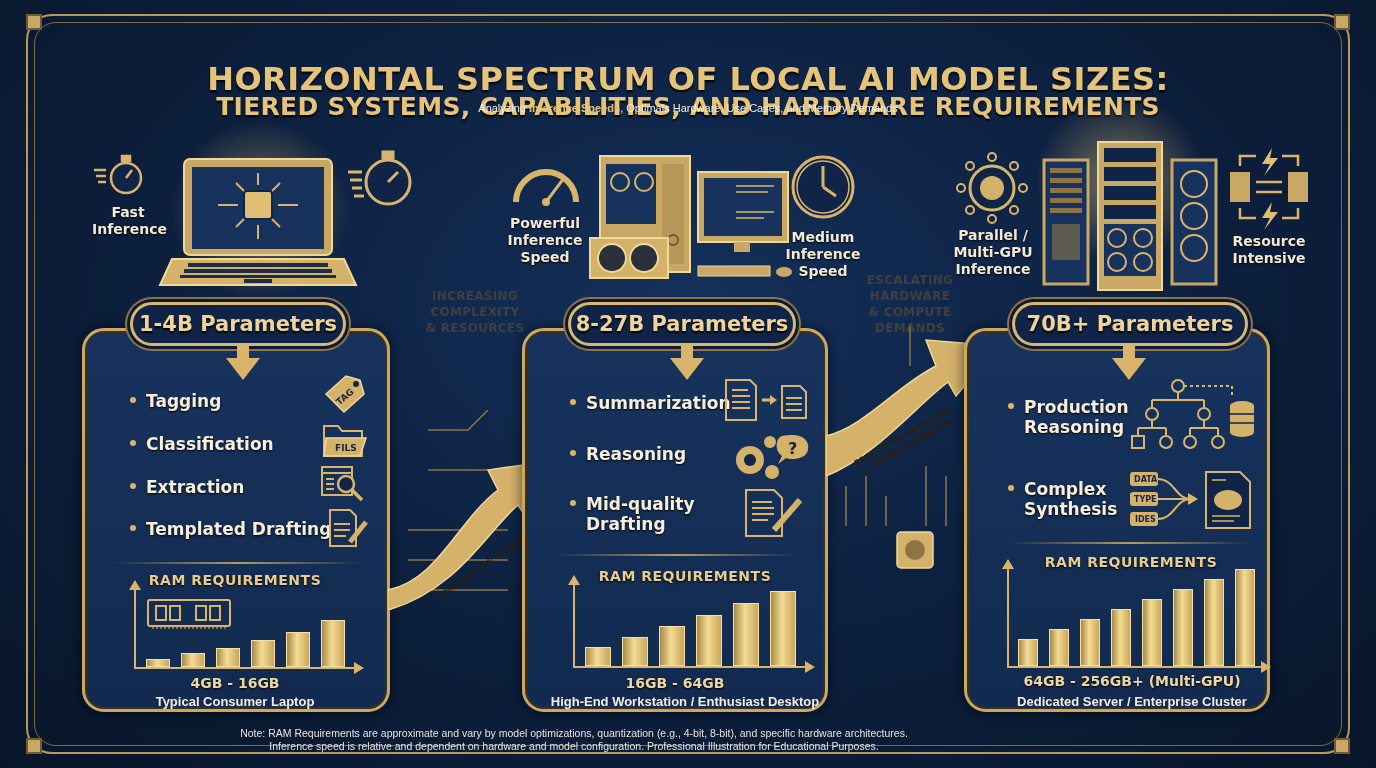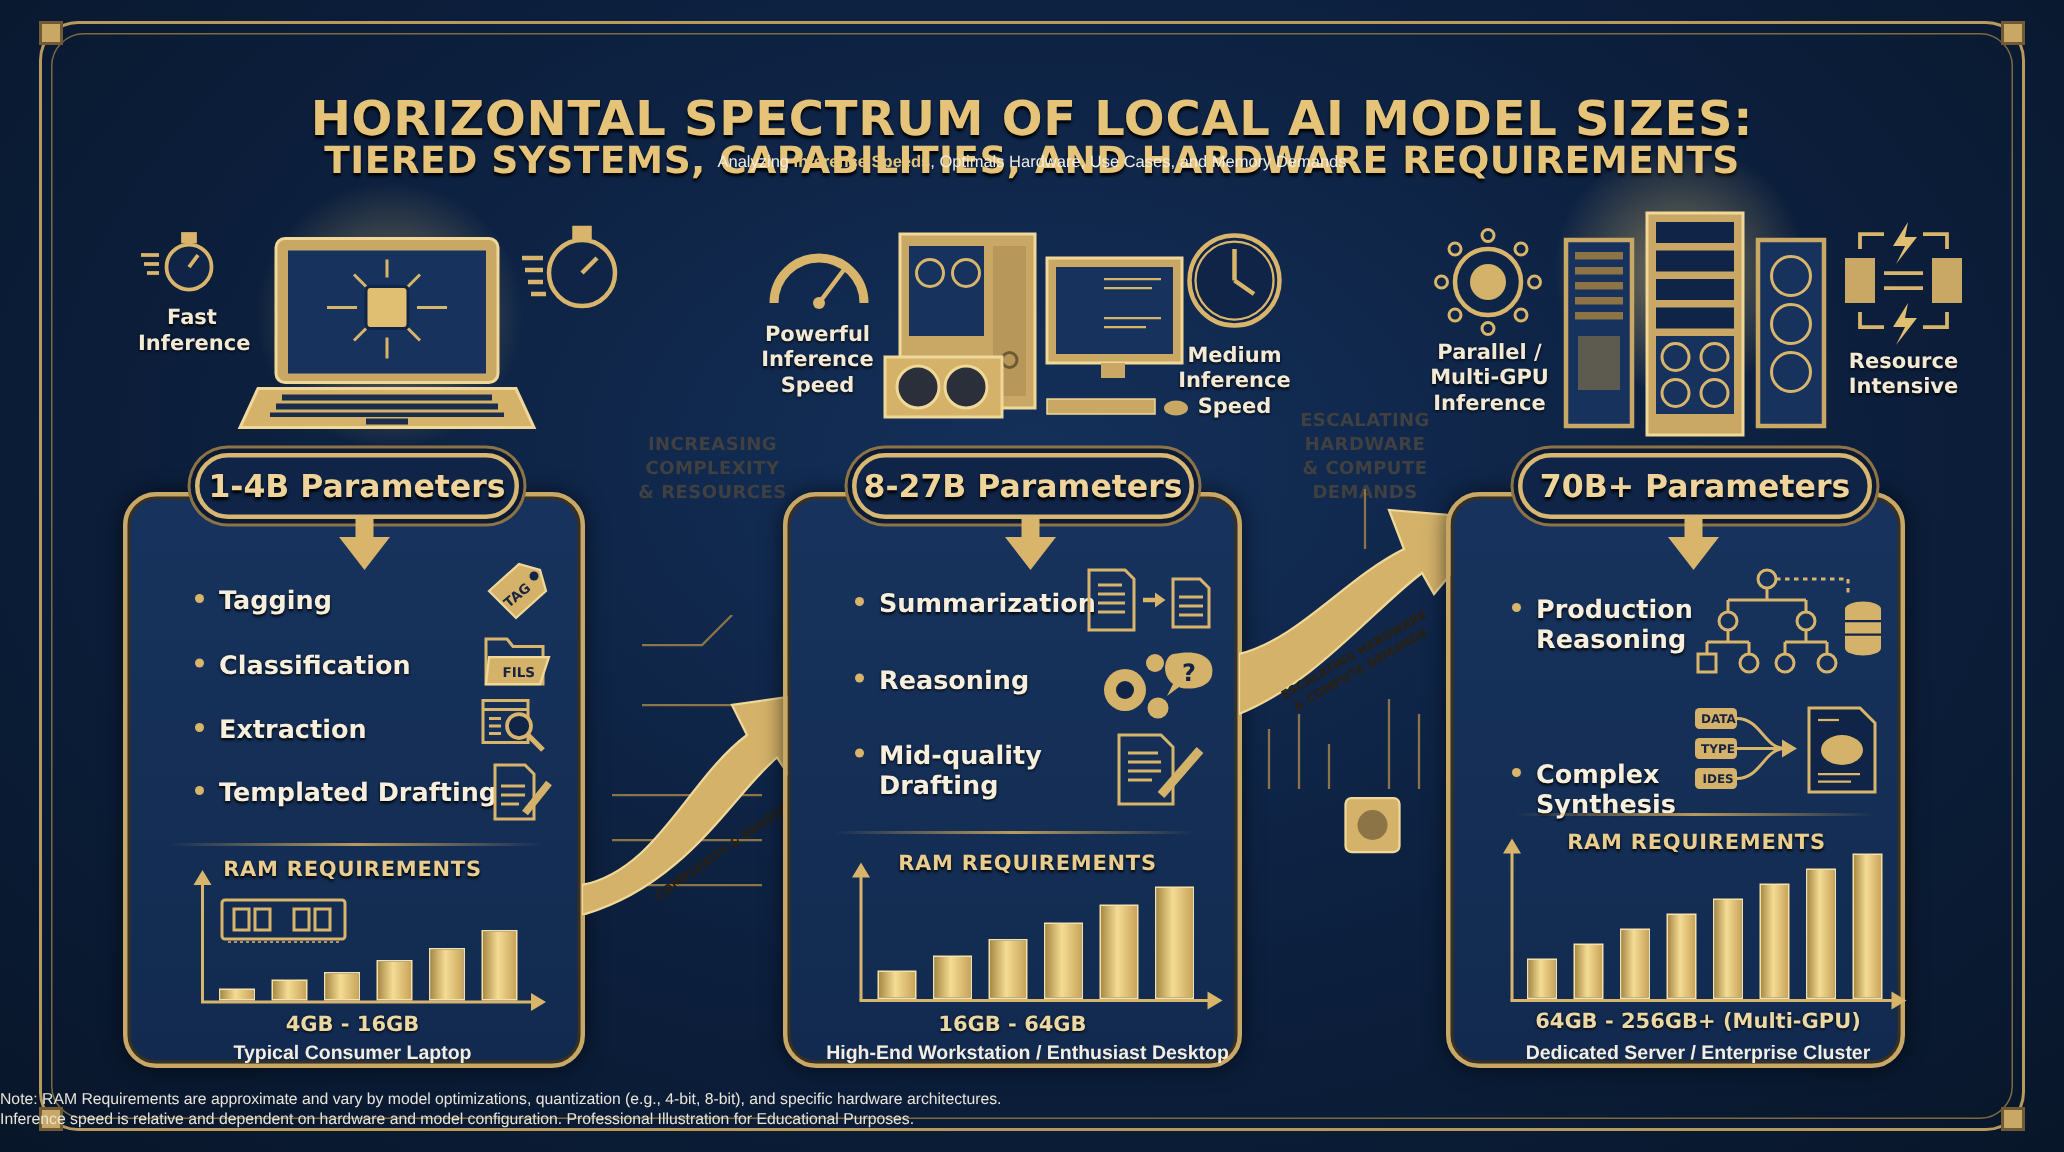--- a/index.html
+++ b/index.html
@@ -104,21 +104,21 @@
     position: absolute; font-size: 14px; font-weight: bold; color: #ecd8a4;
     text-align: center; text-shadow: 0 1px 2px #000;
   }
   .ram-desc {
     position: absolute; font-size: 13px; color: #f4eee0; text-align: center;
     font-family: "Liberation Sans", sans-serif; font-weight: bold;
   }
 
   .flow-arrow { position: absolute; }
   .note {
-    position: absolute; top: 727px; left: 0; width: 1148px; 
+    position: absolute; top: 727px; left: 0; width: 1148px; text-align: center;
     font-size: 10.5px; color: #e8e4da; line-height: 13px;
     font-family: "Liberation Sans", sans-serif;
   }
   .glow {
     position: absolute; border-radius: 50%;
     background: radial-gradient(circle, rgba(255,215,120,0.45) 0%, rgba(255,215,120,0.0) 70%);
   }
 </style>
 </head>
 <body>
@@ -482,21 +482,21 @@
   <div>Resource</div>
   <div>Intensive</div>
 </div>
 
 <div class="panel" style="left:964px;top:328px;width:306px;height:384px;"></div>
 <div class="pill" style="left:1012px;top:302px;width:236px;">70B+ Parameters</div>
 <div class="down-stem" style="left:1123px;top:346px;"></div>
 <div class="down-arrow" style="left:1112px;top:358px;"></div>
 
 <div class="item" style="left:1008px;top:397px;"><span class="dot"></span><span class="txt"><span>Production</span><br><span>Reasoning</span></span></div>
-<div class="item" style="left:1008px;top:479px;margin-top:28px;"><span class="dot"></span><span class="txt"><span>Complex</span><br><span>Synthesis</span></span></div>
+<div class="item" style="left:1008px;top:479px;"><span class="dot"></span><span class="txt"><span>Complex</span><br><span>Synthesis</span></span></div>
 
 <svg class="icon" style="left:1130px;top:378px;" width="136" height="76" viewBox="0 0 136 76">
   <g fill="none" stroke="#d9b56c" stroke-width="2">
     <circle cx="48" cy="8" r="6"></circle>
     <path d="M54 8 L102 8 L102 20" stroke-dasharray="3 3"></path>
     <path d="M48 14 L48 22 M22 22 L74 22 M22 22 L22 30 M74 22 L74 30"></path>
     <circle cx="22" cy="36" r="6"></circle>
       <circle cx="74" cy="36" r="6"></circle>
     <path d="M22 42 L22 50 M8 50 L36 50 M8 50 L8 58 M36 50 L36 58"></path>
     <path d="M74 42 L74 50 M60 50 L88 50 M60 50 L60 58 M88 50 L88 58"></path>

